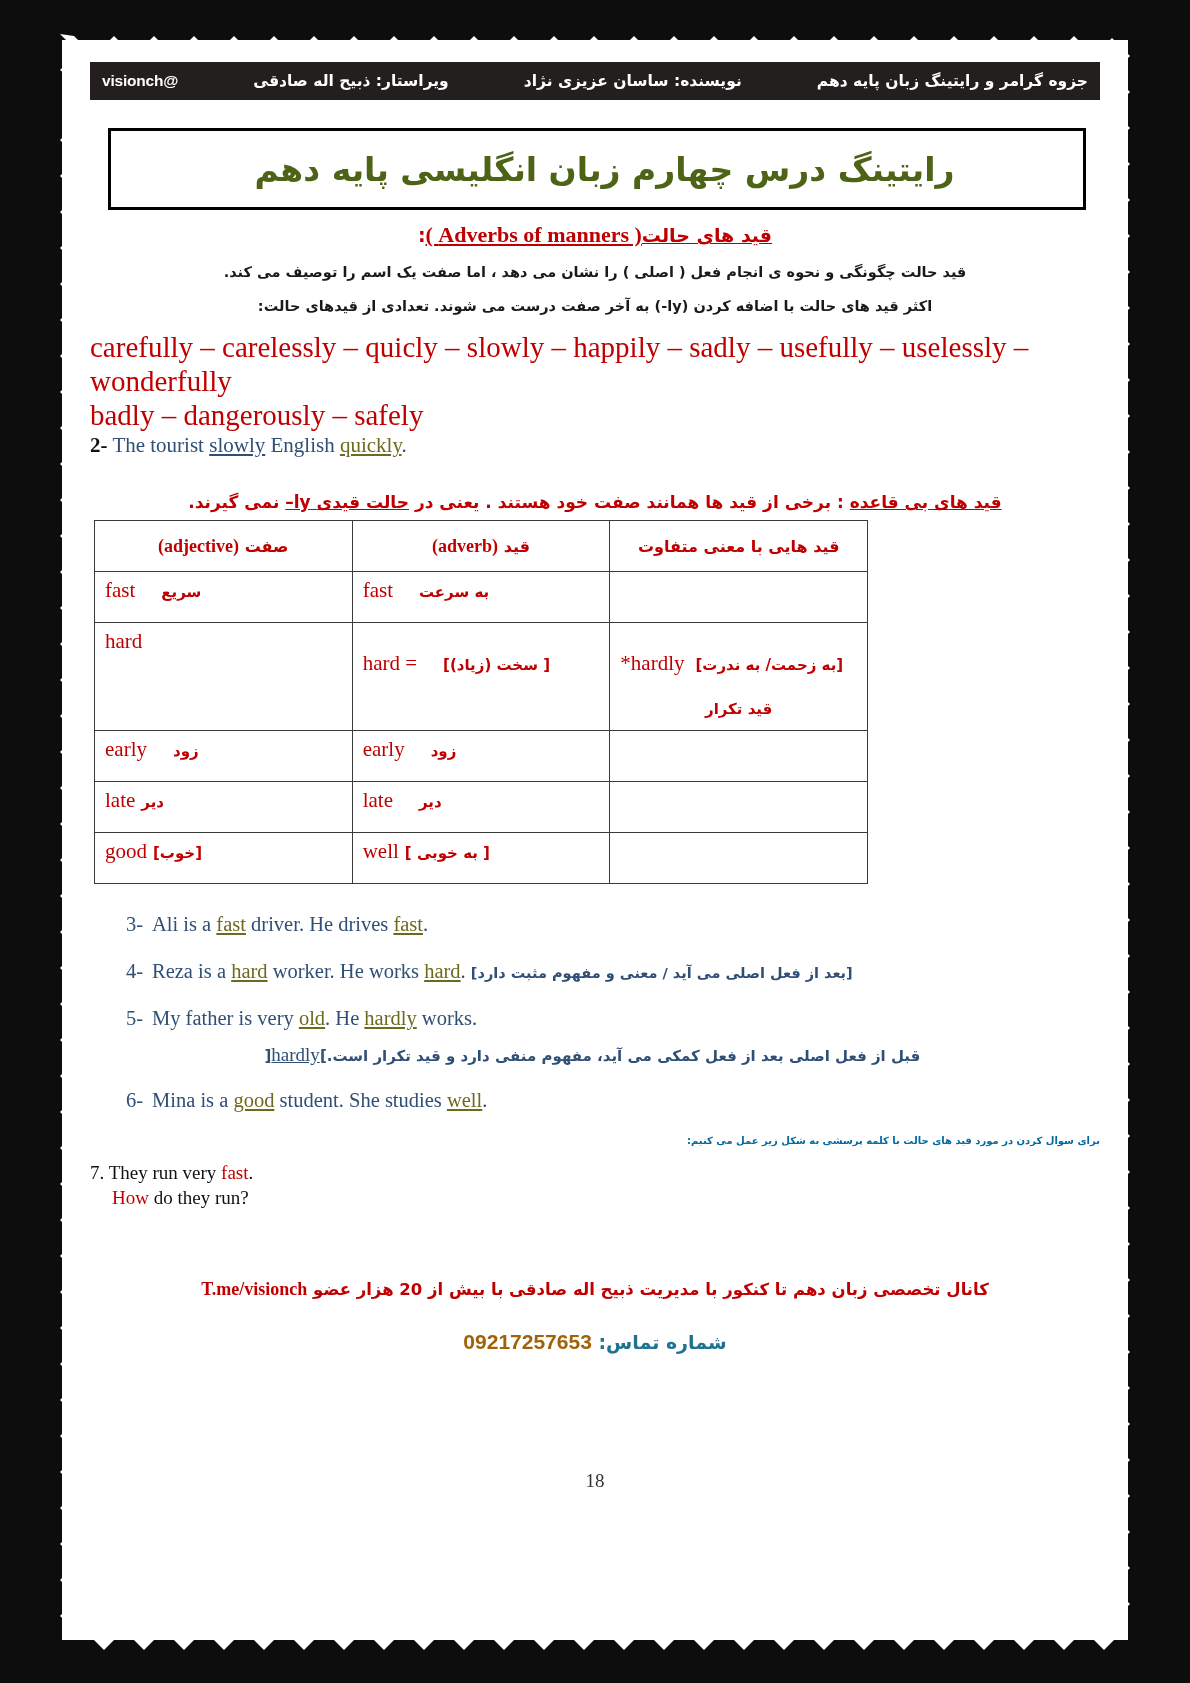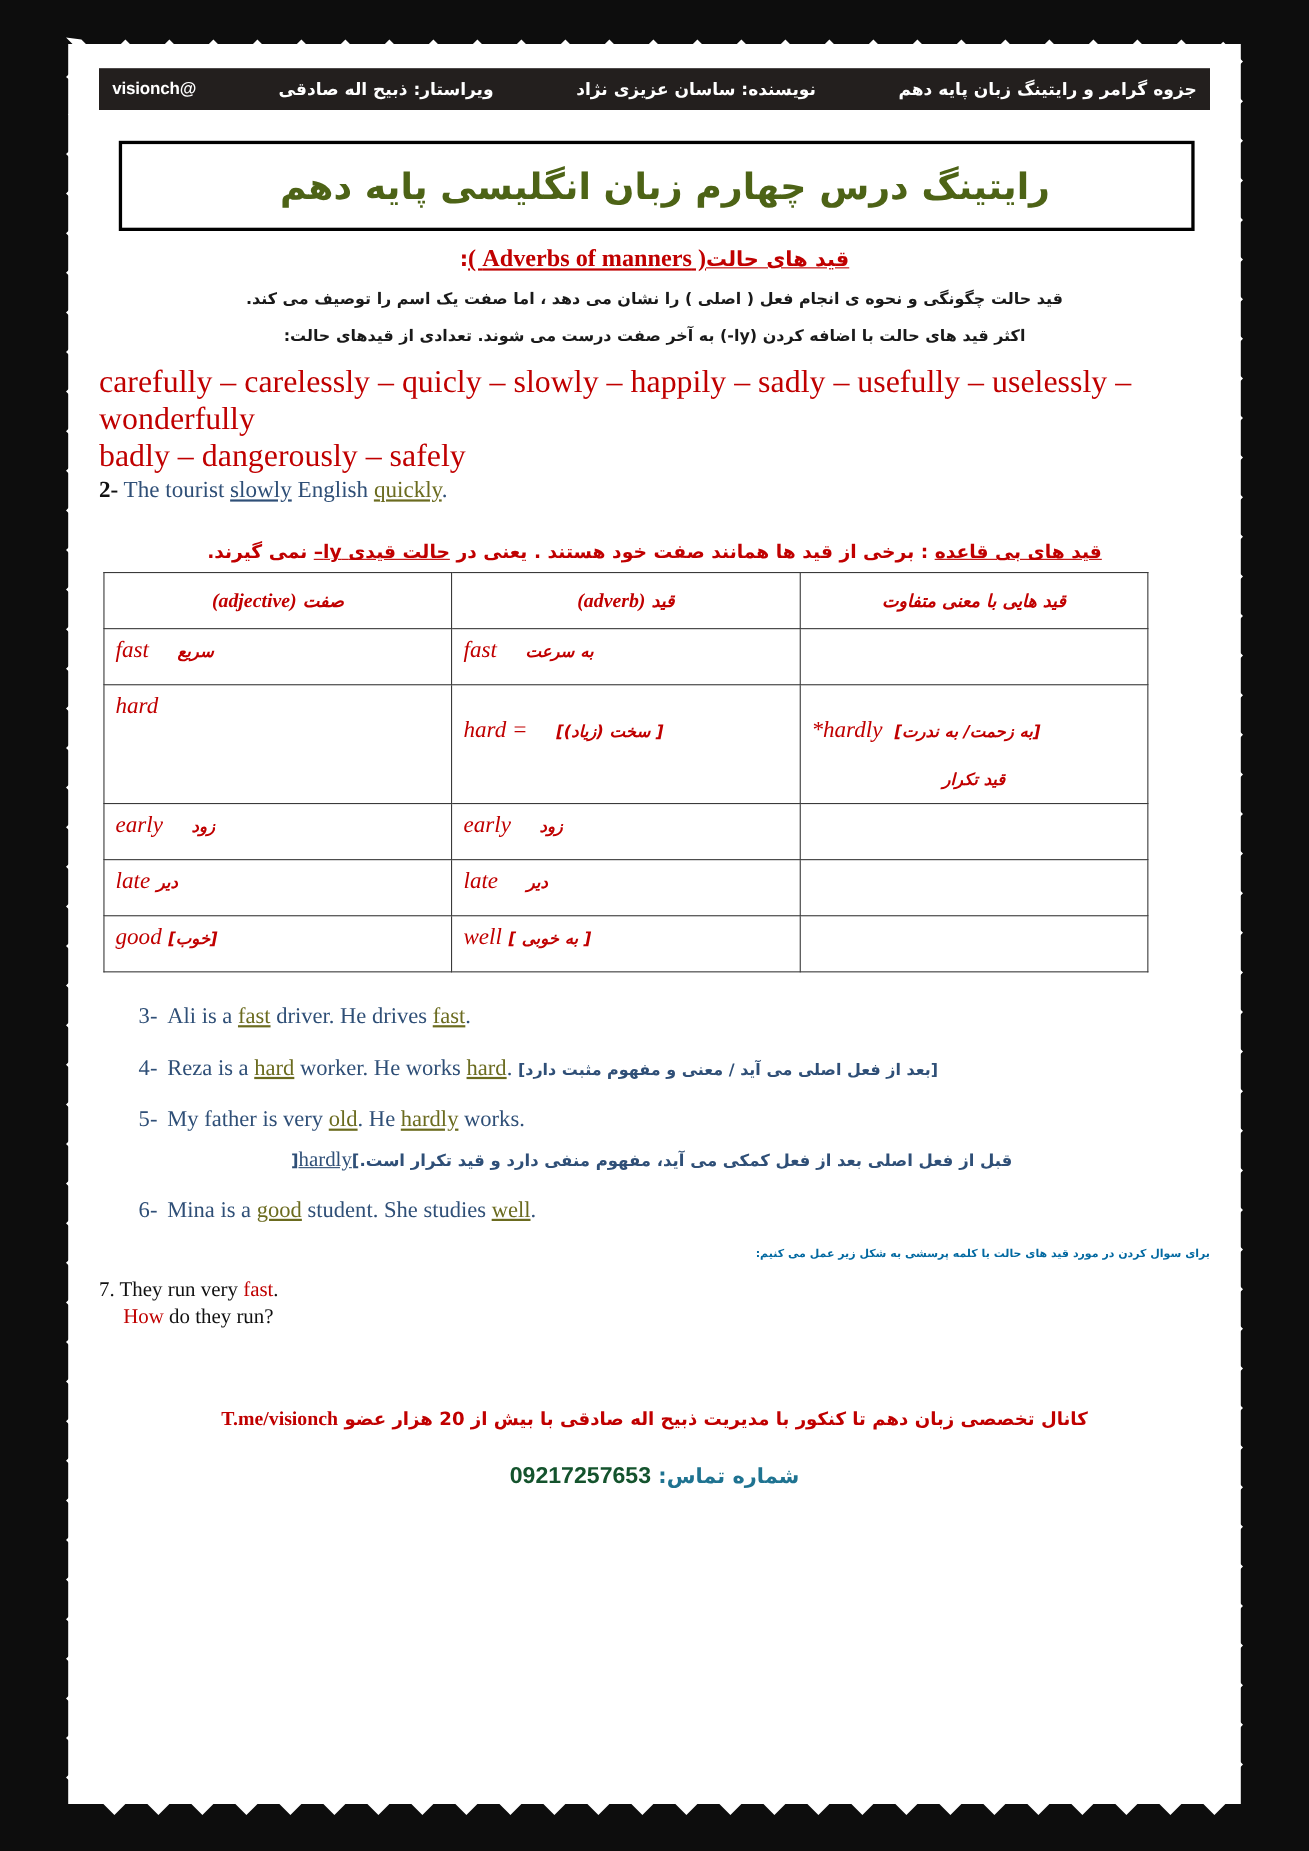--- a/index.html
+++ b/index.html
@@ -141,24 +141,23 @@
     font-size: 17px;
     direction: rtl;
     text-align: center;
     margin: 34px 0 8px 0;
   }
   .irregular .u { text-decoration: underline; }
 
   
   table.adv {
     border-collapse: collapse;
-    width: 950px;
+    width: 774px;
     margin: 0 5px 0 4px;
     table-layout: fixed;
-    font-style: italic;
   }
   table.adv th, table.adv td {
     border: 1px solid #3a3a3a;
     vertical-align: top;
     padding: 6px 10px;
     color: #c00000;
   }
   table.adv th {
     text-align: center;
     font-family: "DejaVu Sans", sans-serif;
@@ -265,21 +264,21 @@
     margin-top: 30px;
     direction: rtl;
     font-family: "DejaVu Sans", sans-serif;
     font-weight: bold;
     font-size: 19px;
     color: #1f7391;
   }
   .phone .num {
     font-family: "Liberation Sans", sans-serif;
     font-size: 21px;
-    color: #14532d;
+    color: #a16207;
   }
 
   .page-num {
     position: absolute;
     left: 0;
     right: 0;
     top: 1430px;
     text-align: center;
     font-size: 19px;
     color: #333333;
@@ -523,13 +522,14 @@
       <span class="en">T.me/visionch</span>
     </div>
 
     <div class="phone">
       <span>شماره تماس:</span>
       <span class="num">09217257653</span>
     </div>
 
   </div>
 
+  <div class="page-num">18</div>
 </div>
 
 </body></html>

